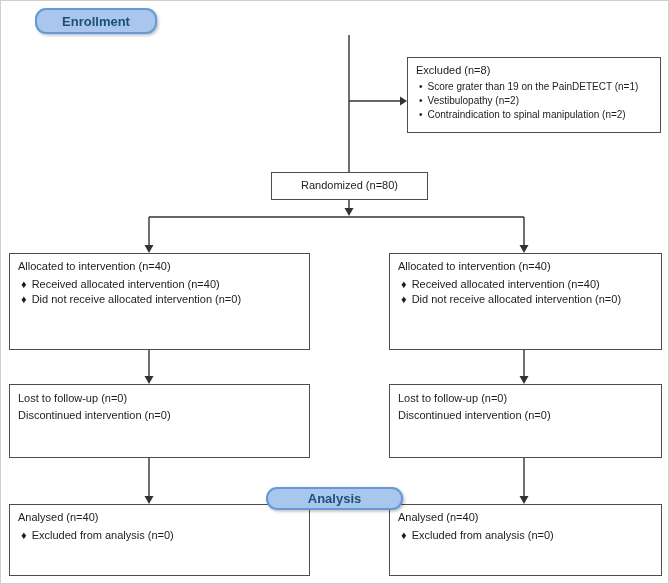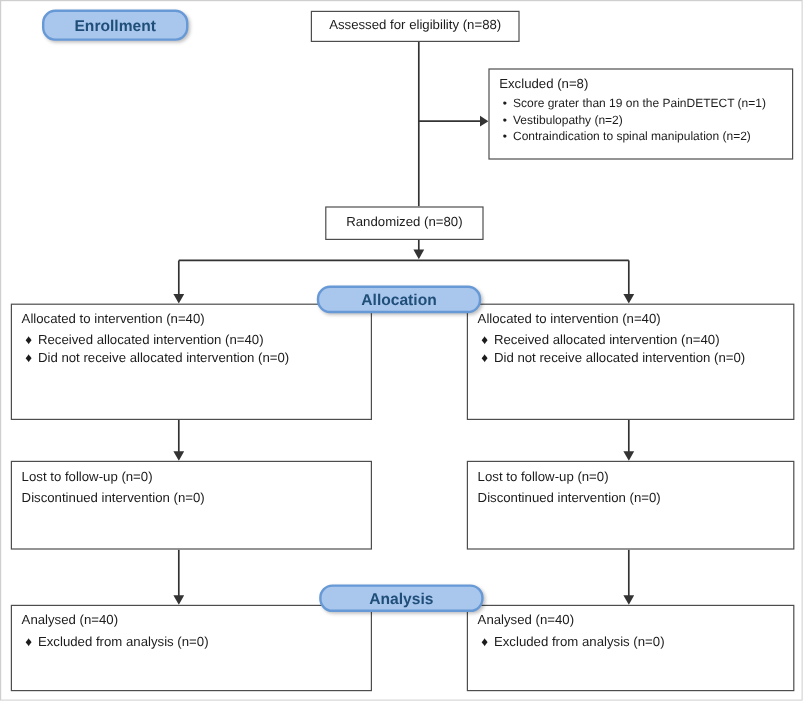--- a/index.html
+++ b/index.html
@@ -93,50 +93,44 @@
     <line x1="148" y1="457" x2="148" y2="496"></line>
     <polygon points="143.5,495 152.5,495 148,503"></polygon>
     <line x1="523" y1="457" x2="523" y2="496"></line>
     <polygon points="518.5,495 527.5,495 523,503"></polygon>
   </svg>
 
   <div class="stage" style="left:34px; top:7px; width:122px; height:26px;">
     <span>Enrollment</span>
   </div>
 
-  <div class="stage" style="left:263px; top:237px; width:137px; height:23px;">
-    <span>Allocation</span>
-  </div>
 
 
   <div class="stage" style="left:265px; top:486px; width:137px; height:23px;">
     <span>Analysis</span>
   </div>
 
-  <div class="box center" style="left:258px; top:8px; width:174px; height:26px;">
-    <span>Assessed for eligibility (n=88)</span>
-  </div>
 
   <div class="box pad excluded-box" style="left:406px; top:56px; width:254px; height:76px;">
     <div class="title-line">Excluded (n=8)</div>
     <div class="bullet-line">
       <span class="b">•</span>
       <span>Score grater than 19 on the PainDETECT (n=1)</span>
     </div>
     <div class="bullet-line">
       <span class="b">•</span>
       <span>Vestibulopathy (n=2)</span>
     </div>
     <div class="bullet-line">
       <span class="b">•</span>
       <span>Contraindication to spinal manipulation (n=2)</span>
     </div>
   </div>
 
-  <div class="box center" style="left:270px; top:171px; width:132px; height:28px;">
+  <div class="box center" style="left:270px; top:171px; width:157px; height:28px;">
     <span>Randomized (n=80)</span>
   </div>
 
   <div class="box pad" style="left:8px; top:252px; width:301px; height:97px;">
     <div class="title-line">Allocated to intervention (n=40)</div>
     <div class="bullet-line">
       <span class="b">♦</span>
       <span>Received allocated intervention (n=40)</span>
     </div>
     <div class="bullet-line">

